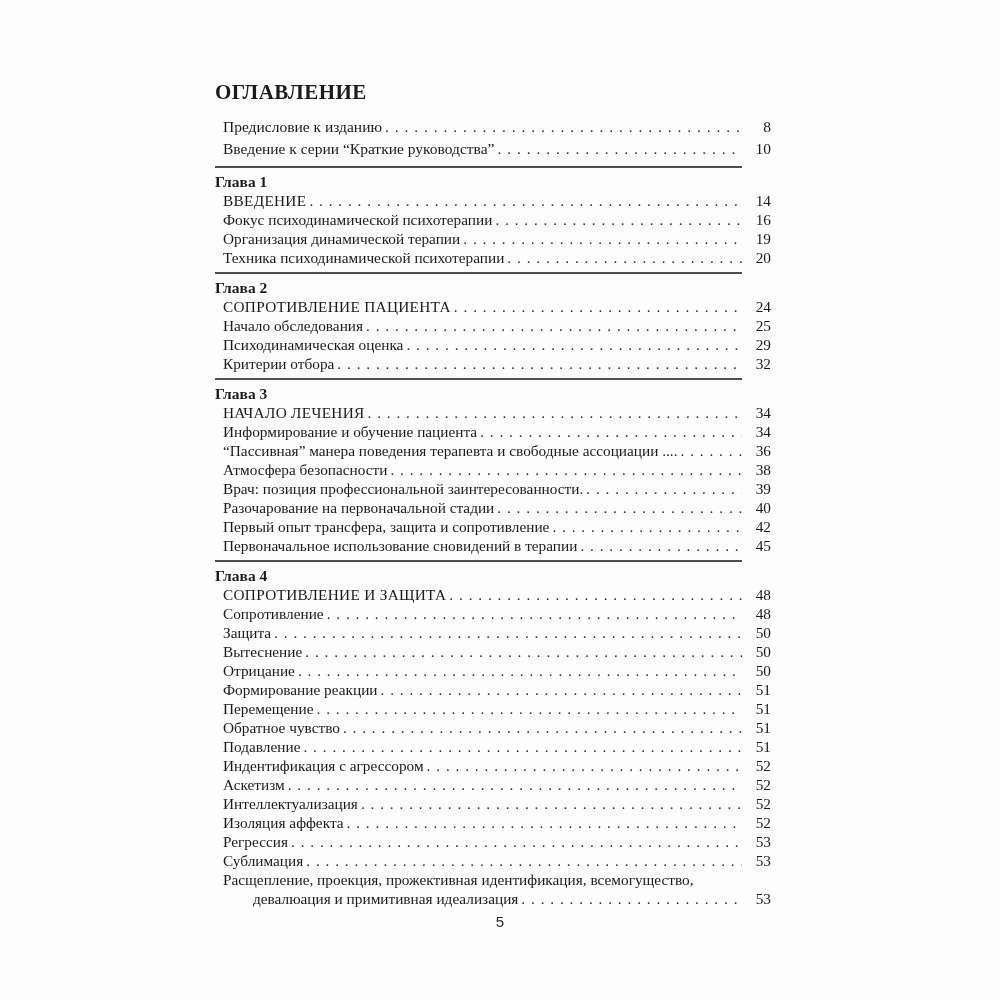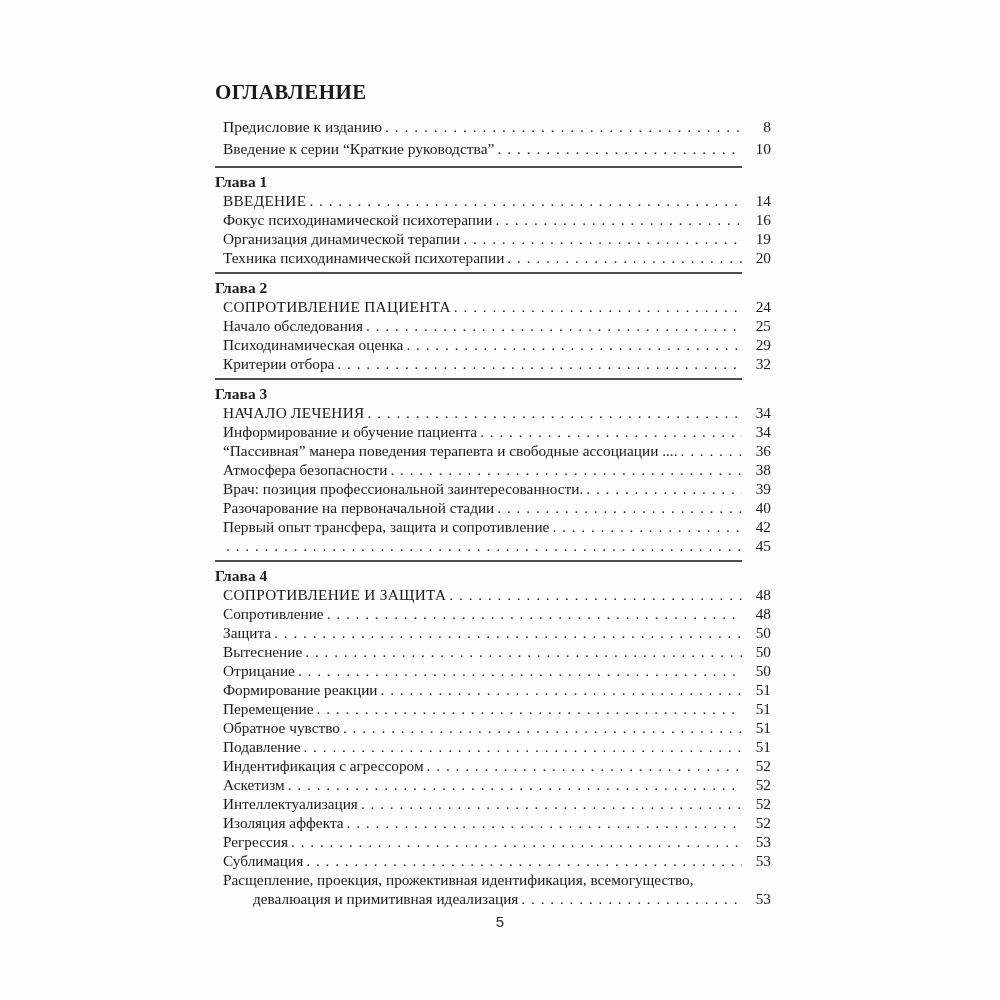--- a/index.html
+++ b/index.html
@@ -176,20 +176,21 @@
         <span class="toc-label">Разочарование на первоначальной стадии</span>
         <span class="toc-dots"></span>
         <span class="toc-page">40</span>
       </div>
       <div class="toc-row">
         <span class="toc-label">Первый опыт трансфера, защита и сопротивление</span>
         <span class="toc-dots"></span>
         <span class="toc-page">42</span>
       </div>
       <div class="toc-row">
+        <span class="toc-label">Первоначальное использование сновидений в терапии</span>
         <span class="toc-dots"></span>
         <span class="toc-page">45</span>
       </div>
       <hr class="rule">
       <div class="chapter-label">Глава 4</div>
       <div class="toc-row chapter-title-row">
         <span class="toc-label">СОПРОТИВЛЕНИЕ И ЗАЩИТА</span>
         <span class="toc-dots"></span>
         <span class="toc-page">48</span>
       </div>

